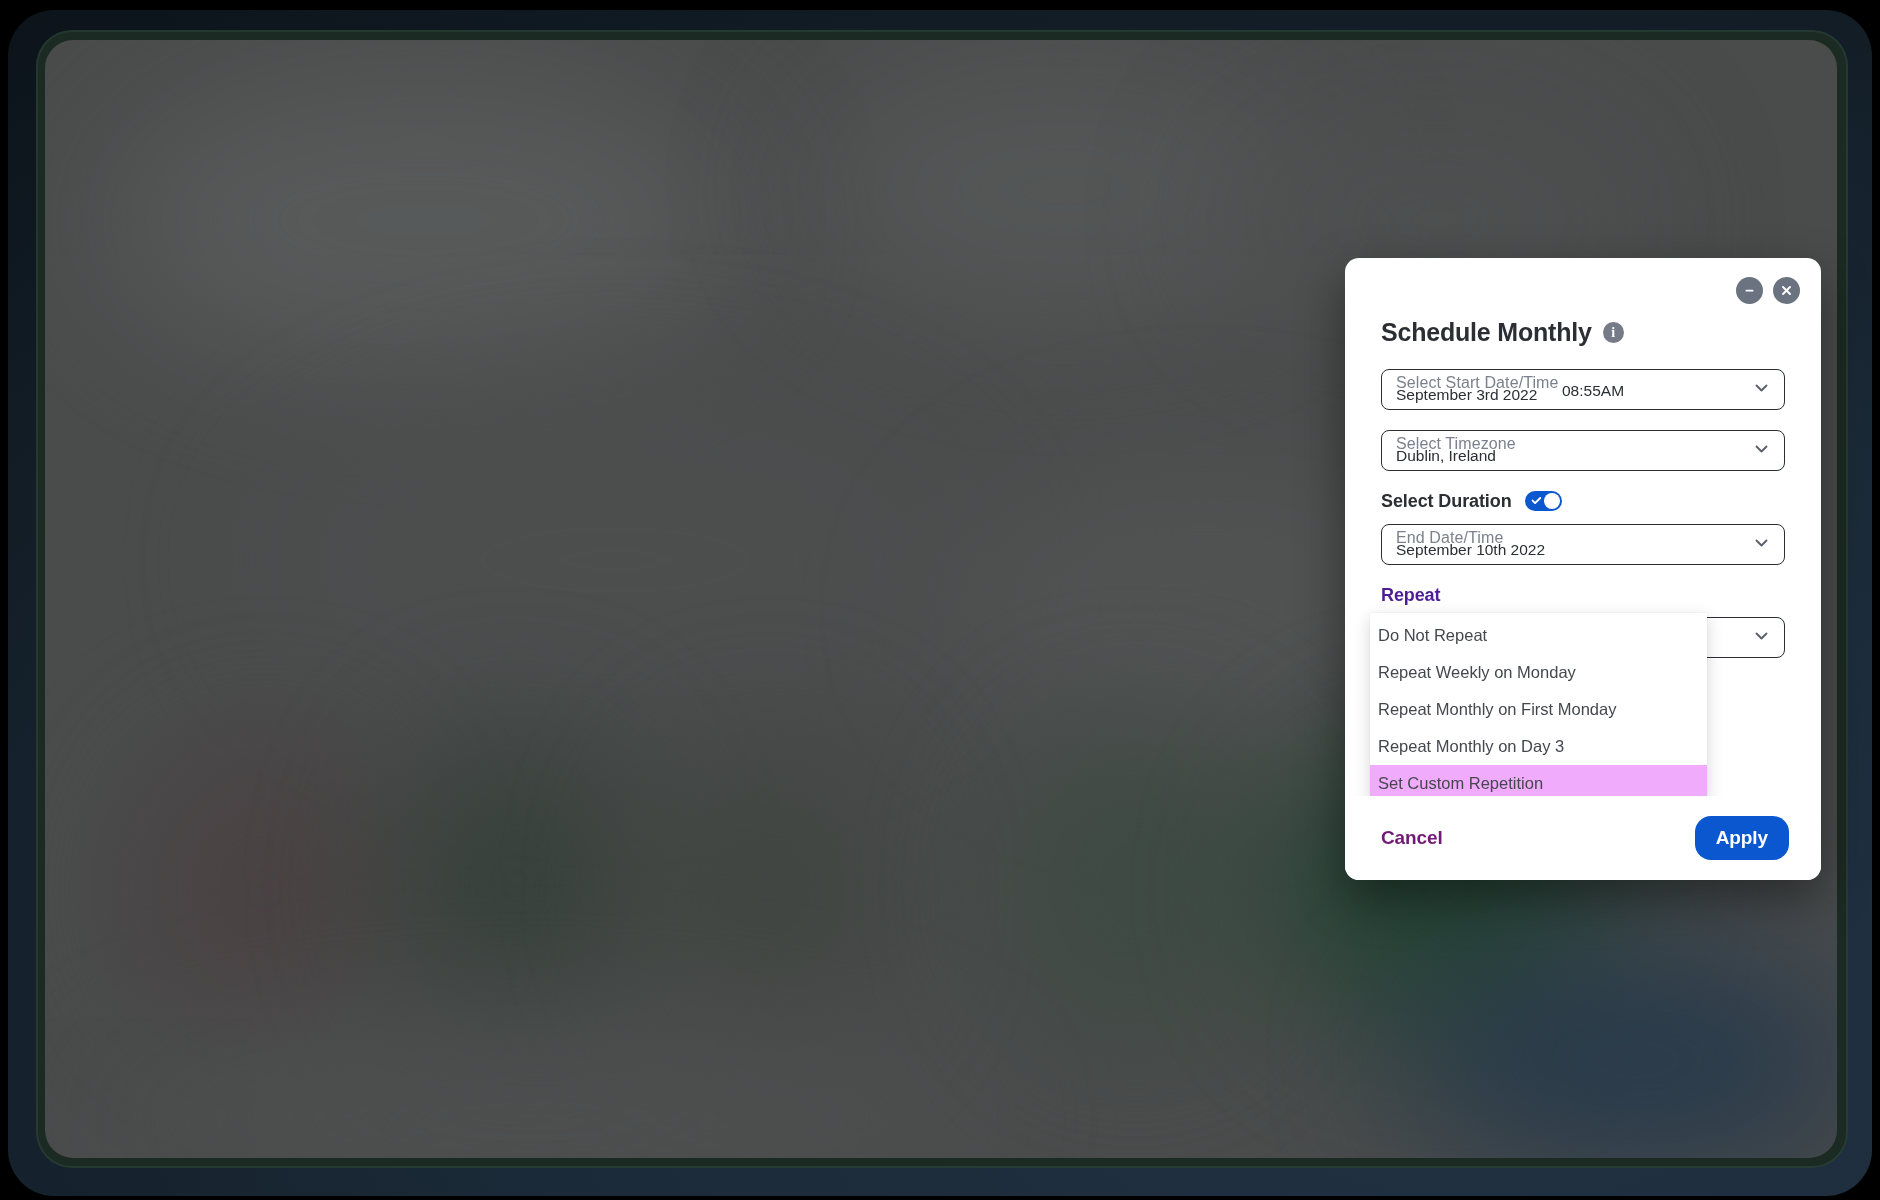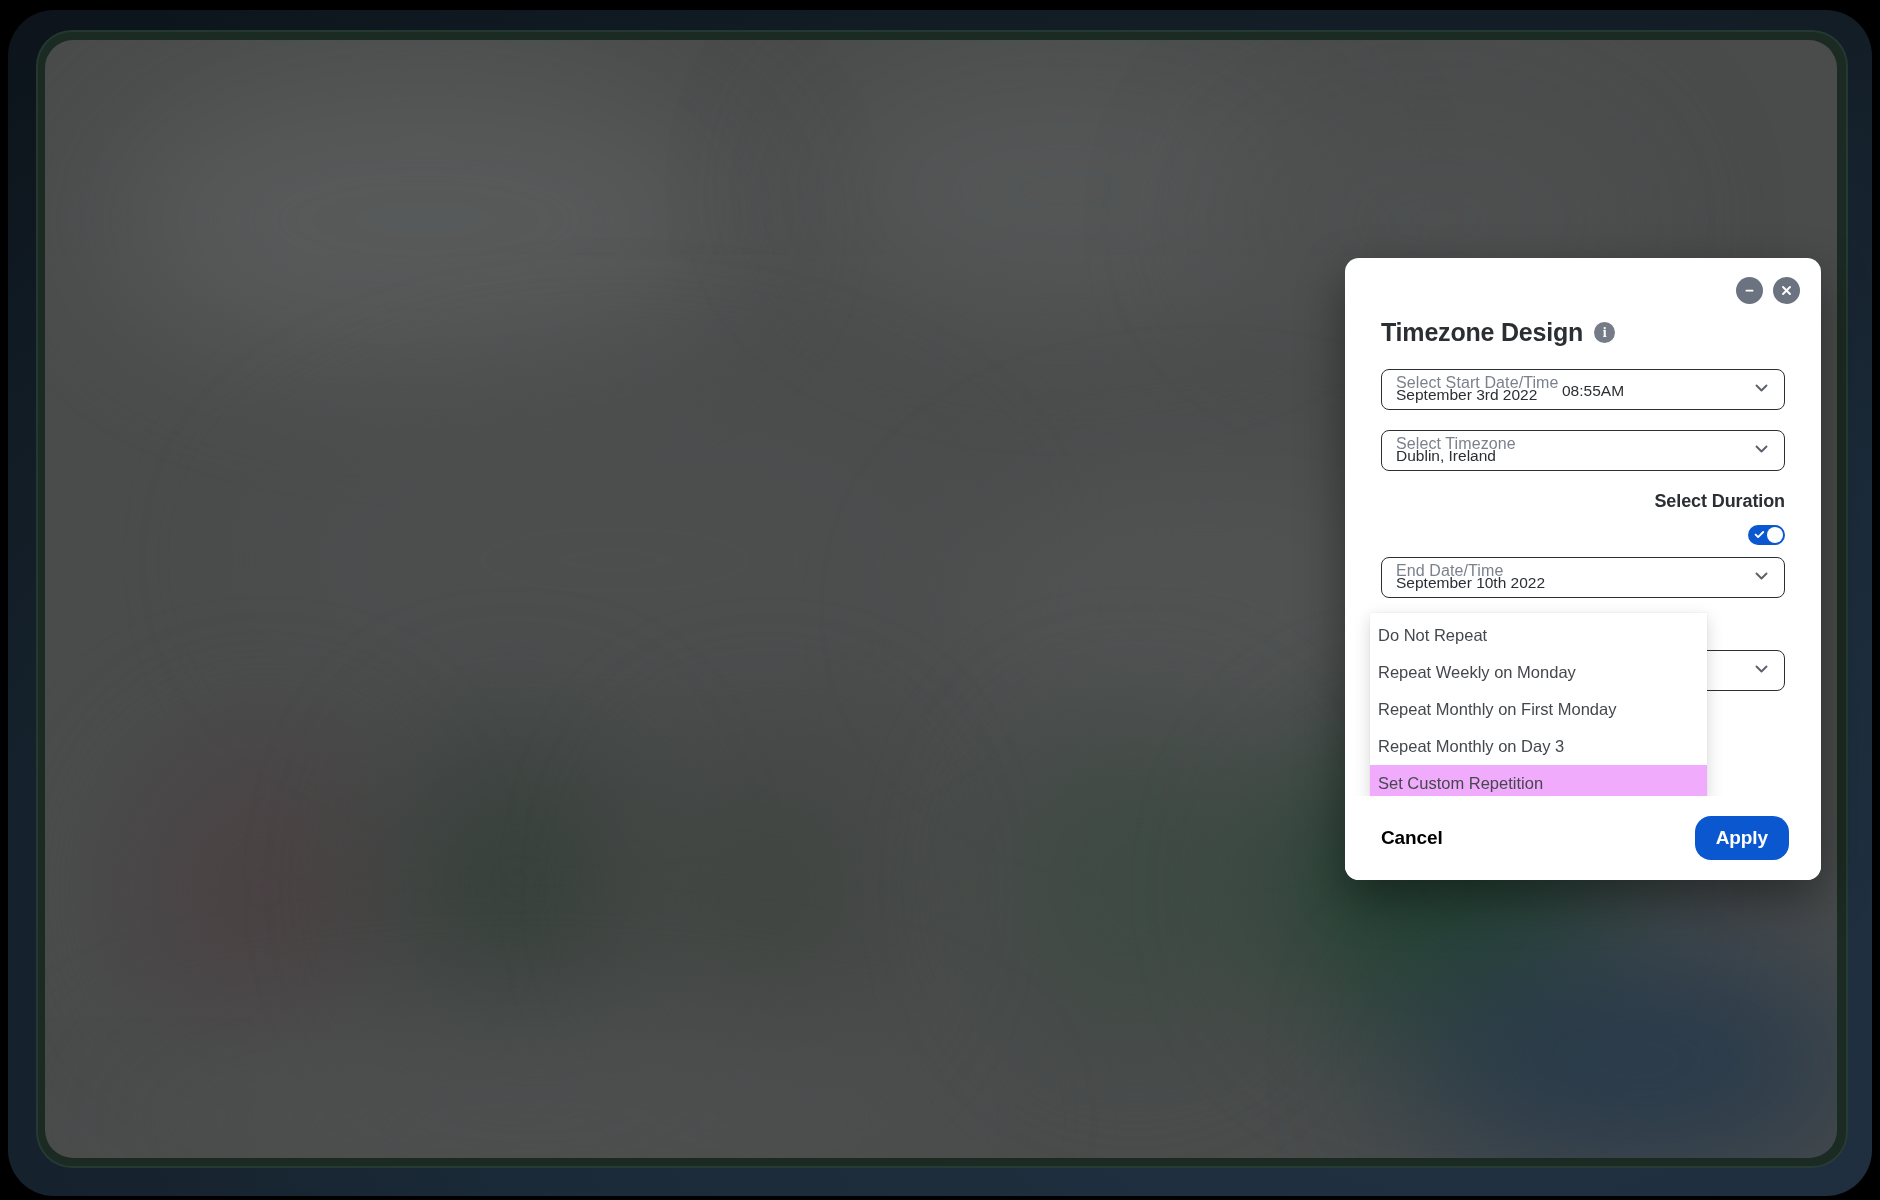--- a/index.html
+++ b/index.html
@@ -176,24 +176,23 @@
   }
   .chev {
     position: absolute;
     right: 14px;
     top: 50%;
     transform: translateY(-50%);
   }
 
   .section-head {
     display: flex;
-    align-items: flex-end;
+    align-items: flex-start;
     gap: 13px;
     margin: 4px 0 12px 0;
-    flex-direction: column;
   }
   .section-head .sh-text {
     font-size: 18px;
     font-weight: bold;
     color: #2b2f33;
     letter-spacing: -0.1px;
   }
   .toggle {
     width: 37px;
     height: 20px;
@@ -268,21 +267,21 @@
     border-radius: 0 0 14px 14px;
     display: flex;
     align-items: center;
     justify-content: space-between;
     padding: 0 32px;
     z-index: 40;
   }
   .btn-cancel {
     background: none;
     border: none;
-    color: #000000;
+    color: #701a75;
     font-size: 19px;
     font-weight: bold;
     cursor: pointer;
     font-family: "Liberation Sans", sans-serif;
     padding: 8px 4px;
     letter-spacing: -0.1px;
   }
   .btn-apply {
     background: #0b57d0;
     color: #fff;
@@ -334,21 +333,21 @@
           <svg width="13" height="13" viewBox="0 0 13 13">
             <path d="M3 3 L10 10 M10 3 L3 10" stroke="#ffffff" stroke-width="1.9" stroke-linecap="round"></path>
           </svg>
         </span>
       </button>
     </div>
 
     <div class="modal-body">
 
       <div class="modal-title-row">
-        <div class="modal-title">Timezone Design</div>
+        <div class="modal-title">Schedule Monthly</div>
         <div class="info-icon">i</div>
       </div>
 
       <div class="field">
         <div class="flabel">Select Start Date/Time</div>
         <div class="fvalue">September 3rd 2022</div>
         <div class="ftime">08:55AM</div>
         <span class="chev">
           <svg width="17" height="17" viewBox="0 0 17 17">
             <path d="M3.5 6 L8.5 11 L13.5 6" fill="none" stroke="#5a6069" stroke-width="1.9" stroke-linecap="round" stroke-linejoin="round"></path>

